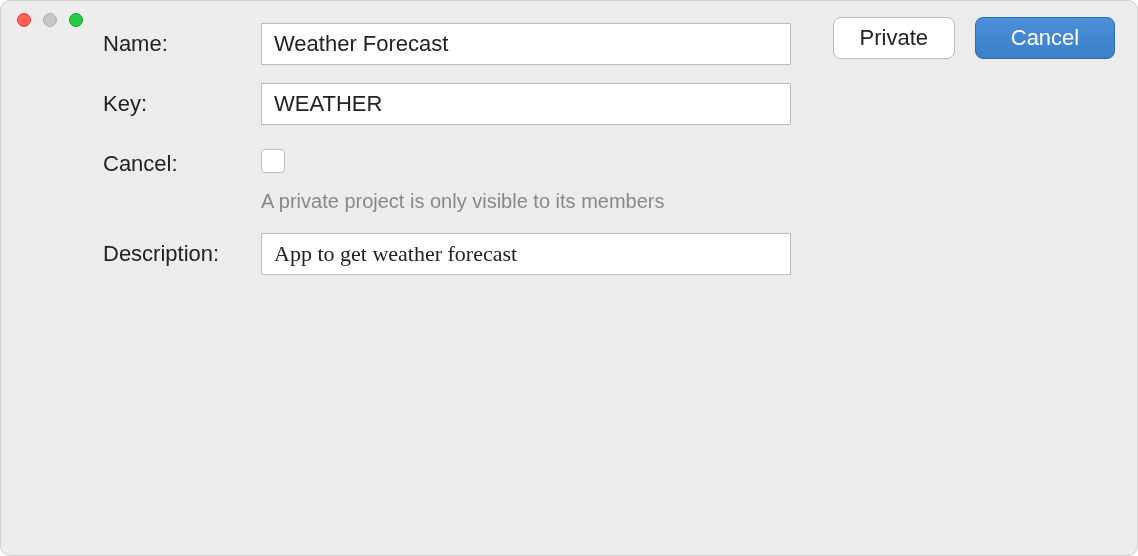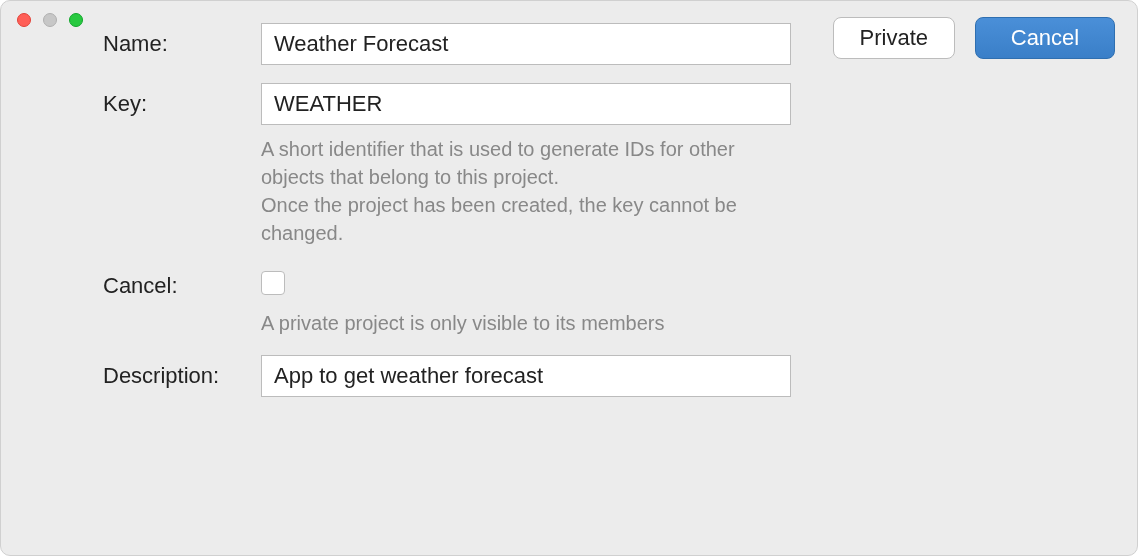--- a/index.html
+++ b/index.html
@@ -99,21 +99,21 @@
       cursor: pointer;
     }
     .desc-input {
       width: 100%;
       height: 42px;
       border: 1px solid #bcbcbc;
       background: #fff;
       font-size: 22px;
       padding: 6px 12px;
       color: #222;
-      font-family: Liberation Sans, sans-serif;
+      font-family: Liberation Serif, serif;
       border-radius: 0;
     }
     .footer {
       display: flex;
       justify-content: flex-end;
       padding: 16px 22px 24px 22px;
       gap: 20px;
     }
     .btn {
       height: 42px;
@@ -151,24 +151,20 @@
       <div class="form-label">Name:</div>
       <div class="form-control-wrap">
         <input type="text" class="text-input" value="Weather Forecast" style="">
       </div>
     </div>
 
     <div class="form-row">
       <div class="form-label">Key:</div>
       <div class="form-control-wrap">
         <input type="text" class="text-input" value="WEATHER" style="">
-        <div class="help-text">
-          <div>A short identifier that is used to generate IDs for other objects that belong to this project.</div>
-          <div>Once the project has been created, the key cannot be changed.</div>
-        </div>
       </div>
     </div>
 
     <div class="form-row">
       <div class="form-label">Cancel:</div>
       <div class="form-control-wrap">
         <div class="checkbox-wrap">
           <input type="checkbox" class="checkbox" style="">
         </div>
         <div class="help-text">A private project is only visible to its members</div>

